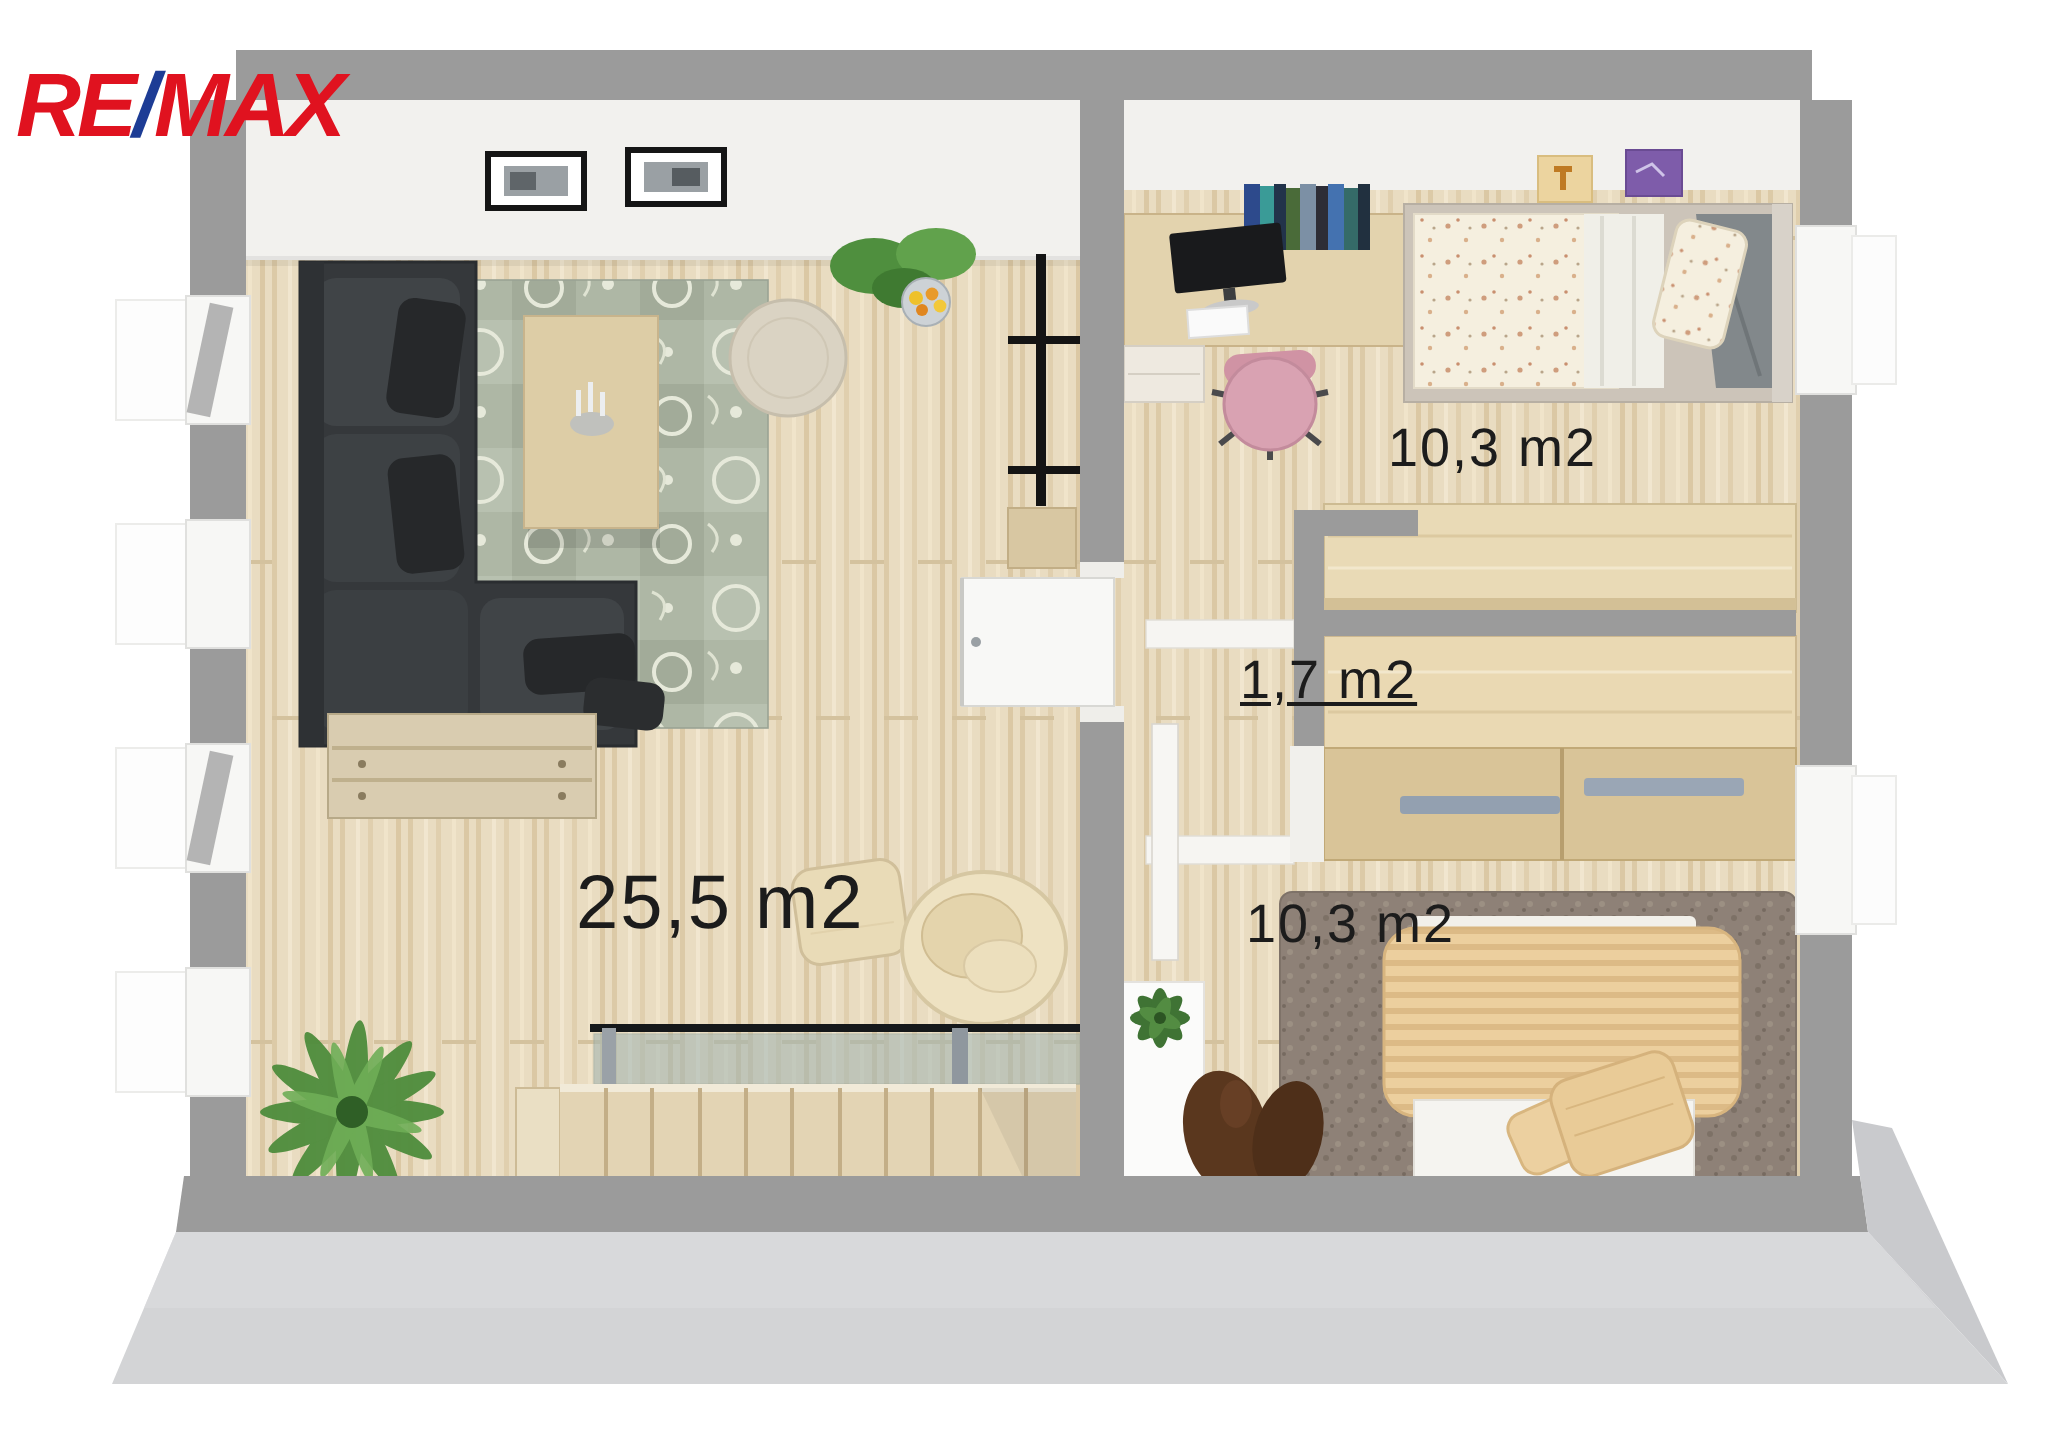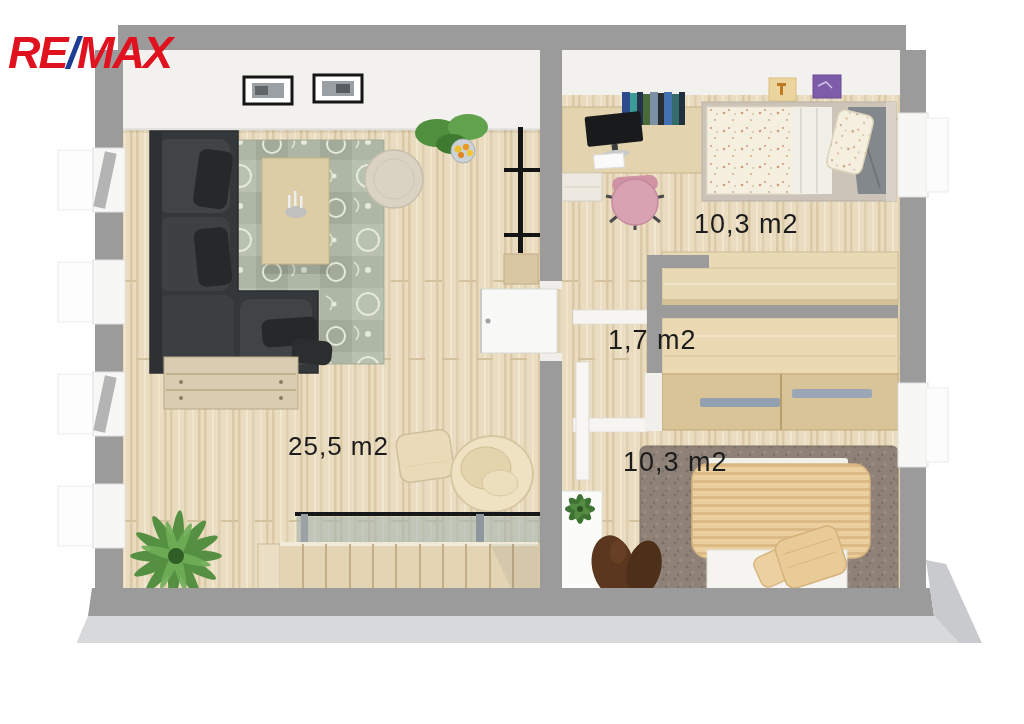--- a/index.html
+++ b/index.html
@@ -1,20 +1,20 @@
 <!DOCTYPE html>
 <html><head>
 <meta charset="utf-8">
 <style>
   html,body{margin:0;padding:0;background:#ffffff;}
-  #stage{position:relative;width:1024px;height:643px;background:#ffffff;overflow:hidden;
+  #stage{position:relative;width:1024px;height:724px;background:#ffffff;overflow:hidden;
          font-family:"Liberation Sans",sans-serif;}
   #plan-svg{position:absolute;left:0;top:0;}
   .area-label{position:absolute;color:#1c1c1c;white-space:nowrap;letter-spacing:1px;padding-left:20px;}
-  .area-label.big{font-size:26px;}
+  .area-label.big{font-size:38px;}
   .area-label.med{font-size:27px;}
   #logo{position:absolute;left:8px;top:30px;font-weight:700;font-style:italic;
         font-size:45px;letter-spacing:-2px;line-height:1;}
   #logo .re,#logo .max{color:#e0121f;}
   #logo .slash{color:#1d3c95;}
 </style>
 </head>
 <body>
 
 <div id="stage">
@@ -388,15 +388,15 @@
     <polygon points="88,616 934,616 968,654 72,654" fill="#dcdde0" opacity="0.55"></polygon>
   </g>
 </svg>
 
   <div id="logo">
     <span class="re">RE</span><span class="slash">/</span><span class="max">MAX</span>
   </div>
 
   <div class="area-label big" style="left:268px;top:431px;">25,5 m2</div>
   <div class="area-label med" style="left:674px;top:209px;">10,3 m2</div>
-  <div class="area-label med" style="left:588px;top:325px;">1,7 m2</div>
+  <div class="area-label med" style="left:600px;top:325px;text-decoration:underline;">1,7 m2</div>
   <div class="area-label med" style="left:603px;top:447px;">10,3 m2</div>
 </div>
 
 </body></html>

